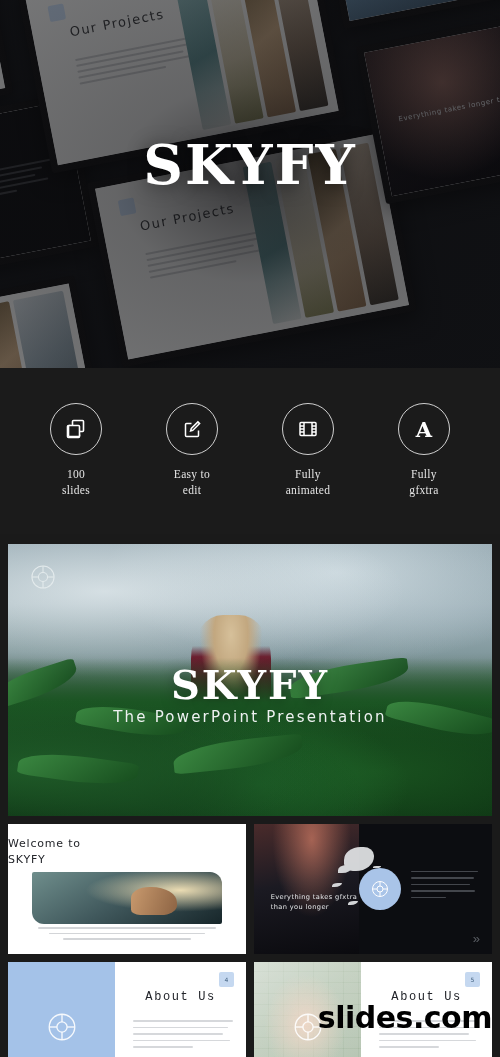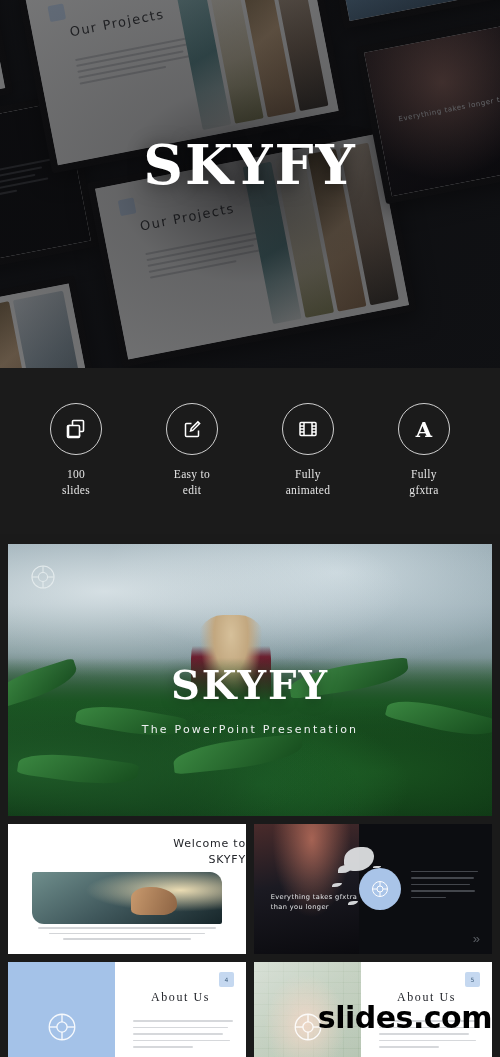--- a/index.html
+++ b/index.html
@@ -173,33 +173,33 @@
   }
   .big-center{
     position:absolute; left:0; right:0; top:43%; text-align:center;
   }
   .big-title{
     font-family:"DejaVu Serif", serif; font-weight:700;
     font-size:40px; letter-spacing:2px; color:#fff;
     text-shadow:0 2px 14px rgba(0,0,0,.35);
   }
   .big-sub{
-    margin-top:15px;
+    margin-top:0;
     font-family:"DejaVu Sans", sans-serif;
-    font-size:11px; letter-spacing:2.2px; color:#eef1f1;
+    font-size:15px; letter-spacing:2.2px; color:#eef1f1;
   }
 
   
   .row{ width:500px; display:flex; gap:8px; padding:8px 8px 0; background:#1a1a1a; }
   .card{ width:238px; height:130px; position:relative; overflow:hidden; }
 
   
   .c-white{ background:#ffffff; position:absolute; inset:0; }
   .welcome-title{
-    position:absolute; left:0; right:0; top:12px; text-align:right;
+    position:absolute; left:0; right:0; top:12px; text-align:left;
     font-family:"DejaVu Sans", sans-serif; font-size:11px;
     color:#24262b; letter-spacing:.8px; line-height:1.45;
   }
   .welcome-photo{
     position:absolute; left:24px; right:24px; top:48px; height:52px;
     border-radius:2px 12px 2px 12px;
     background:
       radial-gradient(ellipse at 78% 35%, rgba(255,236,190,.9), transparent 45%),
       linear-gradient(150deg,#6f8e8c,#40585c 50%,#17262a);
     overflow:hidden;
@@ -272,21 +272,21 @@
     background:#fff;
   }
   .about-badge{
     position:absolute; right:12px; top:10px;
     width:15px;height:15px;background:#c5d8f0;border-radius:2px;
     display:flex;align-items:center;justify-content:center;
     font-family:"DejaVu Sans", sans-serif; font-size:6px; color:#41607f;
   }
   .about-title{
     position:absolute; left:0; right:0; top:28px; text-align:center;
-    font-family:Liberation Serif, serif; font-size:12px;
+    font-family:Liberation Mono, monospace; font-size:12px;
     letter-spacing:1.6px; color:#22242a;
   }
   .about-lines{ position:absolute; left:14%; right:10%; top:58px; }
   .about-lines i{ display:block; height:1.5px; background:#d6d8db; margin-bottom:5px; border-radius:1px; }
   .about-lines i:nth-child(2){ width:95%; }
   .about-lines i:nth-child(3){ width:90%; }
   .about-lines i:nth-child(4){ width:97%; }
   .about-lines i:nth-child(5){ width:60%; }
   .logo-mark{ width:34px; height:34px; opacity:.9; position:relative; z-index:2; }
 

